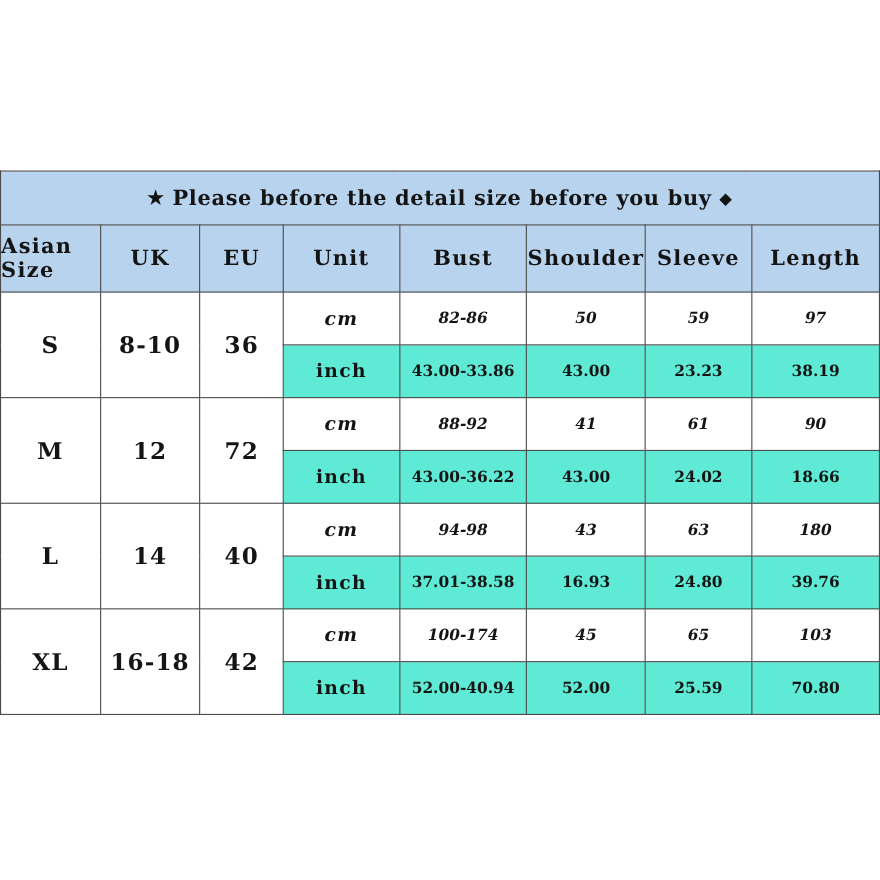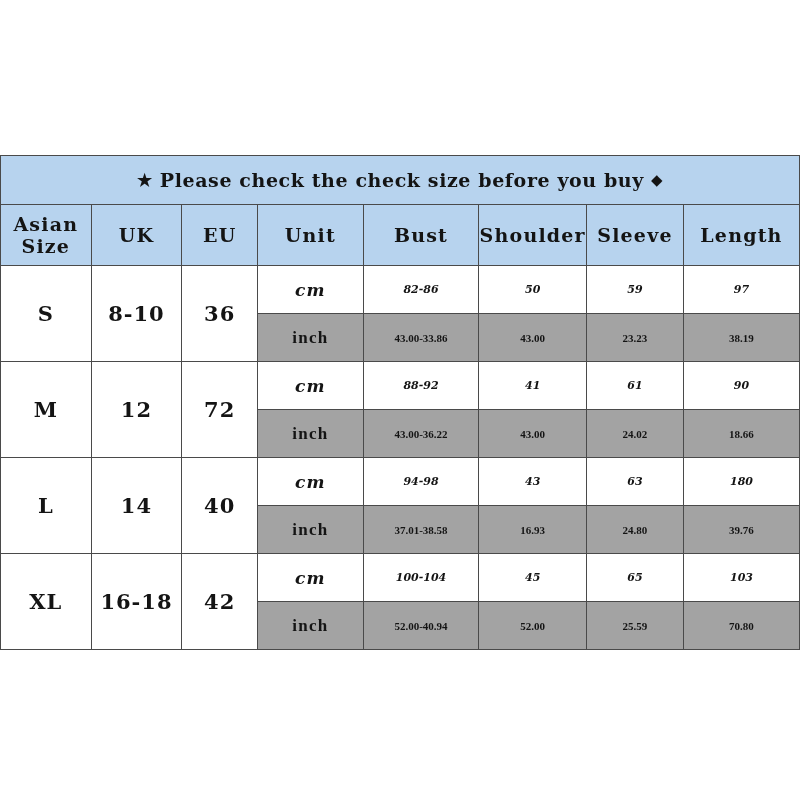--- a/index.html
+++ b/index.html
@@ -52,41 +52,40 @@
   .head-row td {
     background: #b7d3ee;
     height: 60px;
     font-size: 19px;
     letter-spacing: 1.2px;
   }
   .head-stack {
     display: flex;
     flex-direction: column;
     line-height: 1.18;
-    align-items: center;
+    align-items: flex-start;
   }
   .sz-cell, .uk-cell, .eu-cell {
     background: #ffffff;
     font-size: 21px;
     letter-spacing: 1px;
   }
   .unit-cm, .val-cm {
     background: #ffffff;
     height: 47px;
     font-size: 16px;
     font-style: italic;
   }
   .unit-in, .val-in {
-    background: #a3a3a3;
+    background: #5eead4;
     height: 47px;
     font-size: 16px;
-    font-family: Liberation Serif, serif;
   }
   .unit-cm, .unit-in { font-size: 17px; letter-spacing: 1.2px; }
-  .val-cm, .val-in { font-size: 11px; margin-left: 37px; }
+  .val-cm, .val-in { font-size: 14px; margin-left: 37px; }
 </style>
 </head>
 <body>
 
 <div id="root">
 
   <table class="size-chart">
     <colgroup>
       <col style="width:86px">
       <col style="width:86px">
@@ -96,21 +95,21 @@
       <col style="width:102px">
       <col style="width:92px">
       <col style="width:110px">
     </colgroup>
 
     <tbody>
       <tr>
         <td class="banner-cell" colspan="8">
           <div class="banner-inner">
             <span class="star-icon">★</span>
-            <span>Please check the check size before you buy</span>
+            <span>Please before the detail size before you buy</span>
             <span class="diamond-icon">◆</span>
           </div>
         </td>
       </tr>
 
       <tr class="head-row">
         <td>
           <div class="head-stack">
             <span>Asian</span>
             <span>Size</span>
@@ -177,21 +176,21 @@
         <td class="val-in">16.93</td>
         <td class="val-in">24.80</td>
         <td class="val-in">39.76</td>
       </tr>
 
       <tr>
         <td class="sz-cell" rowspan="2">XL</td>
         <td class="uk-cell" rowspan="2">16-18</td>
         <td class="eu-cell" rowspan="2">42</td>
         <td class="unit-cm">cm</td>
-        <td class="val-cm">100-104</td>
+        <td class="val-cm">100-174</td>
         <td class="val-cm">45</td>
         <td class="val-cm">65</td>
         <td class="val-cm">103</td>
       </tr>
       <tr>
         <td class="unit-in">inch</td>
         <td class="val-in">52.00-40.94</td>
         <td class="val-in">52.00</td>
         <td class="val-in">25.59</td>
         <td class="val-in">70.80</td>

